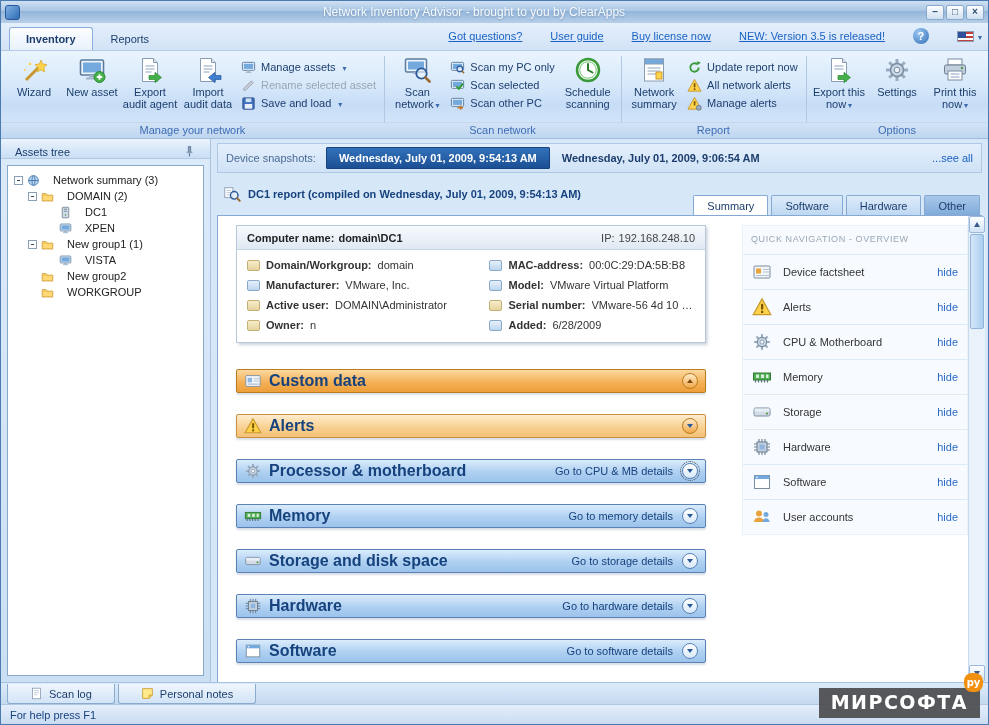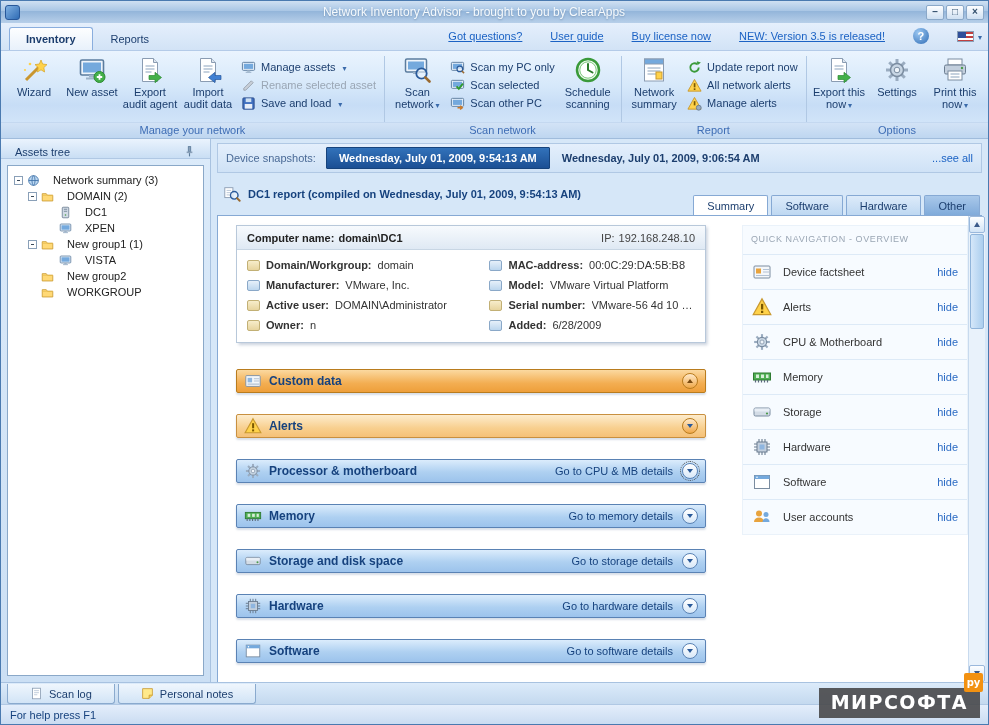--- a/index.html
+++ b/index.html
@@ -101,21 +101,21 @@
   .fvalue { color:#333; white-space:nowrap; overflow:hidden; text-overflow:ellipsis; }
   .fic { width:13px; height:11px; flex:0 0 13px; border-radius:2px; border:1px solid #c2b075;
          background:linear-gradient(#f7edcb,#e7d49e); }
   .fic.b { border-color:#8aa8c8; background:linear-gradient(#e6f0fa,#bcd6ee); }
 
   .section { height:24px; display:flex; align-items:center; padding:0 7px; margin-bottom:21px; border-radius:2px;
              border:1px solid #5a82b4; box-shadow:0 2px 2px rgba(140,160,190,.35); }
   .section.blue  { background:linear-gradient(#dbecfc,#aed0f1 55%,#9cc3ec); }
   .section.orange{ background:linear-gradient(#fbd9a0,#f3ae52 60%,#ee9f3a); border-color:#b97c1e; }
   .section.peach { background:linear-gradient(#fdeccd,#f8cf8e 60%,#f5c178); border-color:#c89040; }
-  .sec-title { font-weight:bold; color:#16427e; font-size:12px; margin-left:7px; }
+  .sec-title { font-weight:bold; color:#16427e; font-size:16px; margin-left:7px; }
   .sec-link { margin-left:auto; color:#16427e; margin-right:9px; white-space:nowrap; }
   .sec-btn { width:16px; height:16px; flex:0 0 16px; border-radius:50%; display:flex; align-items:center; justify-content:center;
              background:linear-gradient(#ffffff,#d8e8f8); border:1px solid #5a82b4; }
   .section.orange .sec-btn, .section.peach .sec-btn { background:linear-gradient(#ffe9c9,#f0a848); border-color:#b97c1e; }
   .sec-btn.focused { outline:1px dotted #444; outline-offset:1px; }
   .chev-down { width:0; height:0; border-left:3.5px solid transparent; border-right:3.5px solid transparent; border-top:4.5px solid #2a5a9a; }
   .chev-up   { width:0; height:0; border-left:3.5px solid transparent; border-right:3.5px solid transparent; border-bottom:4.5px solid #7a4a10; }
 
   .qnav { width:226px; flex:0 0 226px; margin:9px 0 0 36px; align-self:flex-start;
           background:#f7fbff; border:1px solid #eaf2fa; }
@@ -138,21 +138,21 @@
                 background:linear-gradient(#dcebfa,#c4d9ef); border-top:1px solid #a8c2e0; }
   .ftab { display:flex; align-items:center; gap:6px; padding:0 22px; color:#1c3e6e;
           border:1px solid #8aaace; border-top:none; border-radius:0 0 3px 3px;
           background:linear-gradient(#eff6fd,#d2e4f6); }
   .statusbar { height:20px; flex:0 0 20px; display:flex; align-items:center; padding:0 9px; color:#16427e;
                background:linear-gradient(#e4eefb,#cadcf2); border-top:1px solid #b0c8e4; }
 
   .watermark { position:absolute; right:8px; bottom:6px; z-index:10; padding:3px 12px 5px;
                background:rgba(72,72,74,.9); color:#fff; font-weight:bold; font-size:19px; letter-spacing:1.5px;
                font-family:"DejaVu Sans",sans-serif; }
-  .wm-badge { position:absolute; right:-3px; top:-15px; width:19px; height:19px; border-radius:2px;
+  .wm-badge { position:absolute; right:-3px; top:-15px; width:19px; height:19px; border-radius:8px;
               background:#f29111; color:#fff; font-size:10px; font-weight:bold;
               display:flex; align-items:center; justify-content:center; letter-spacing:0; }
 </style>
 </head>
 <body>
 
 <div class="window">
 
   <div class="titlebar">
     <span class="appicon"></span>

